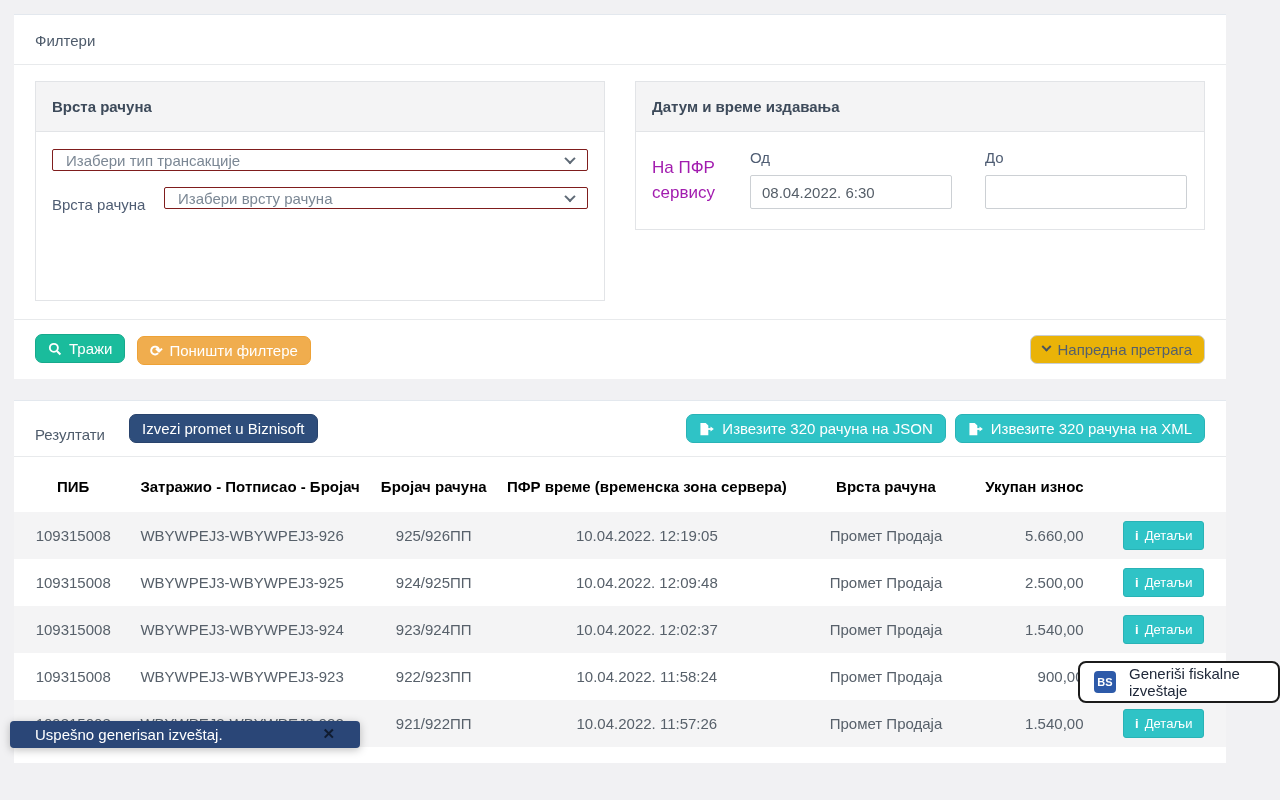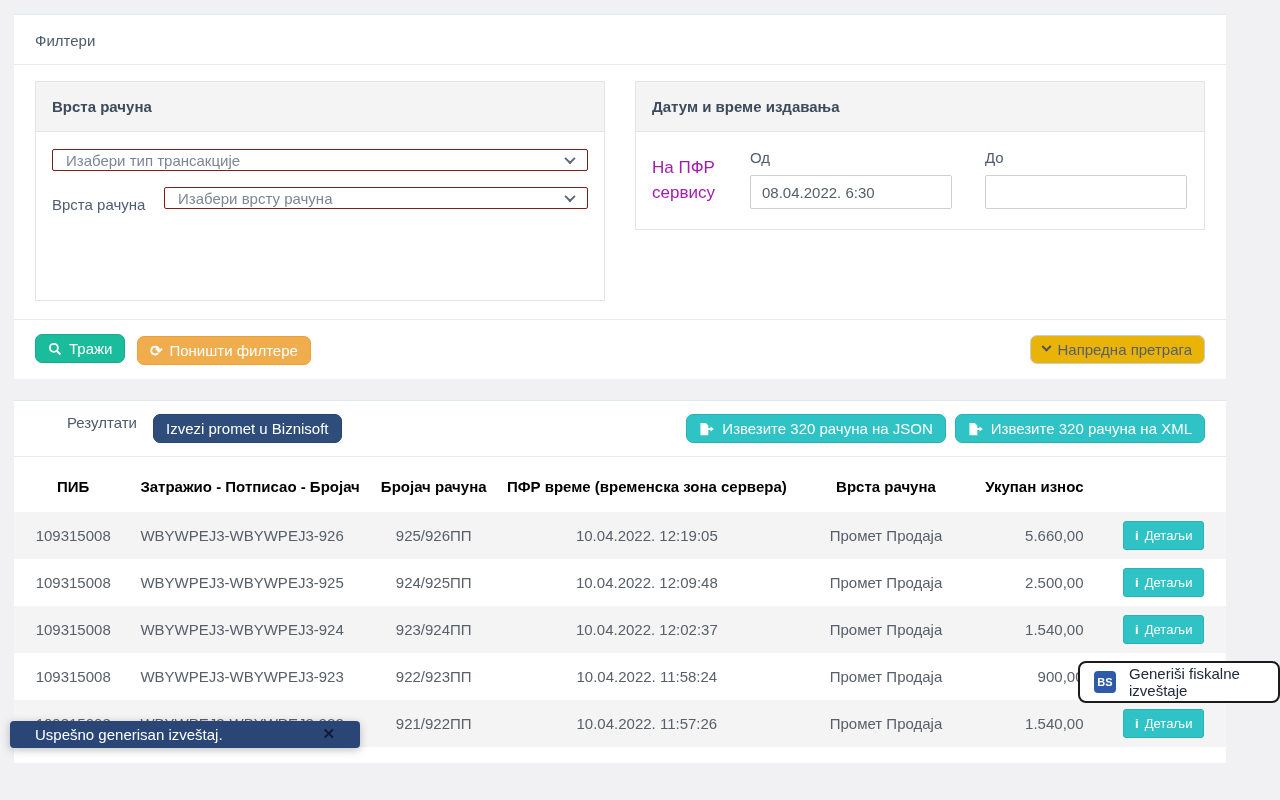--- a/index.html
+++ b/index.html
@@ -114,21 +114,21 @@
     border-bottom:2px solid #49535e;
     transform:rotate(45deg) translate(-2px,-2px);
   }
   .results-header {
     padding:13px 21px;
     border-bottom:1px solid #e8eaec;
     display:flex;
     justify-content:space-between;
     align-items:center;
   }
-  .results-left { display:flex; align-items:flex-start; gap:16px;margin-left:32px; }
+  .results-left { display:flex; align-items:flex-end; gap:24px; }
   .results-right { display:flex; align-items:center; gap:9px; }
   .results-title { font-size:15px; color:#4e5b6b; }
   table { width:100%; border-collapse:collapse; font-size:15px; }
   th {
     padding:21px 8px 17px;
     text-align:center;
     font-weight:700;
     color:#000000;
     white-space:nowrap;
   }

